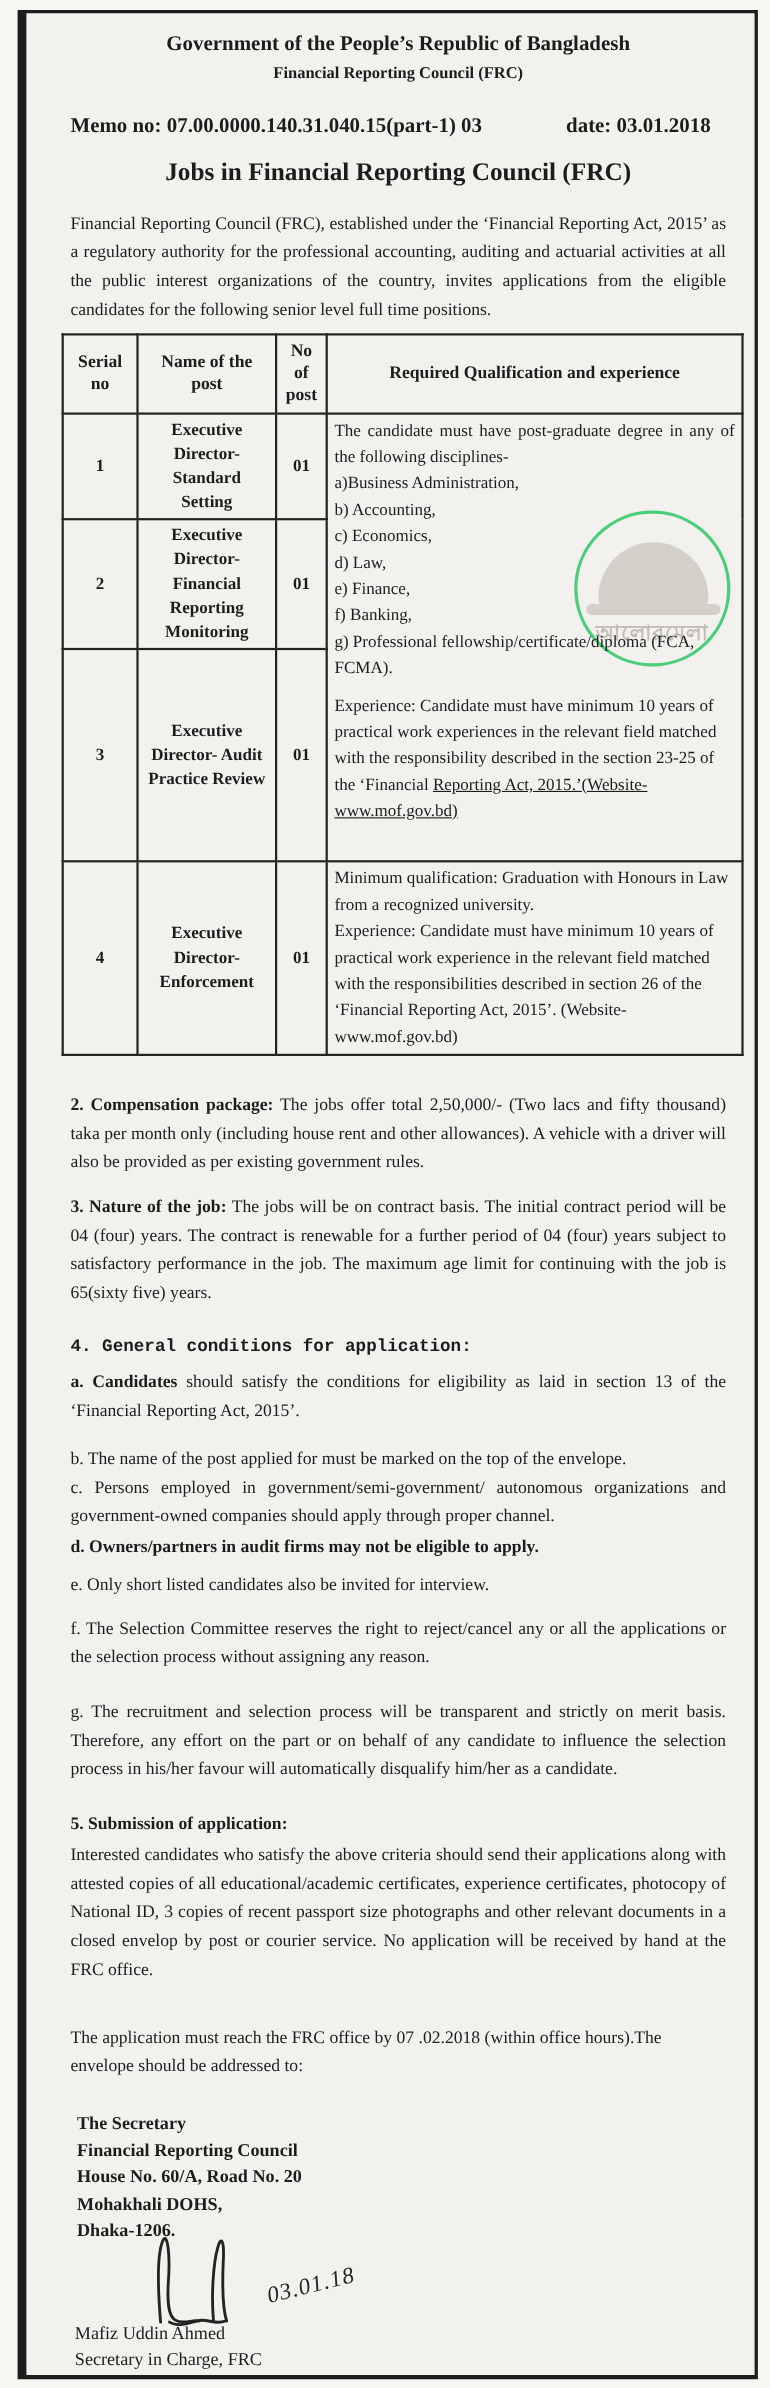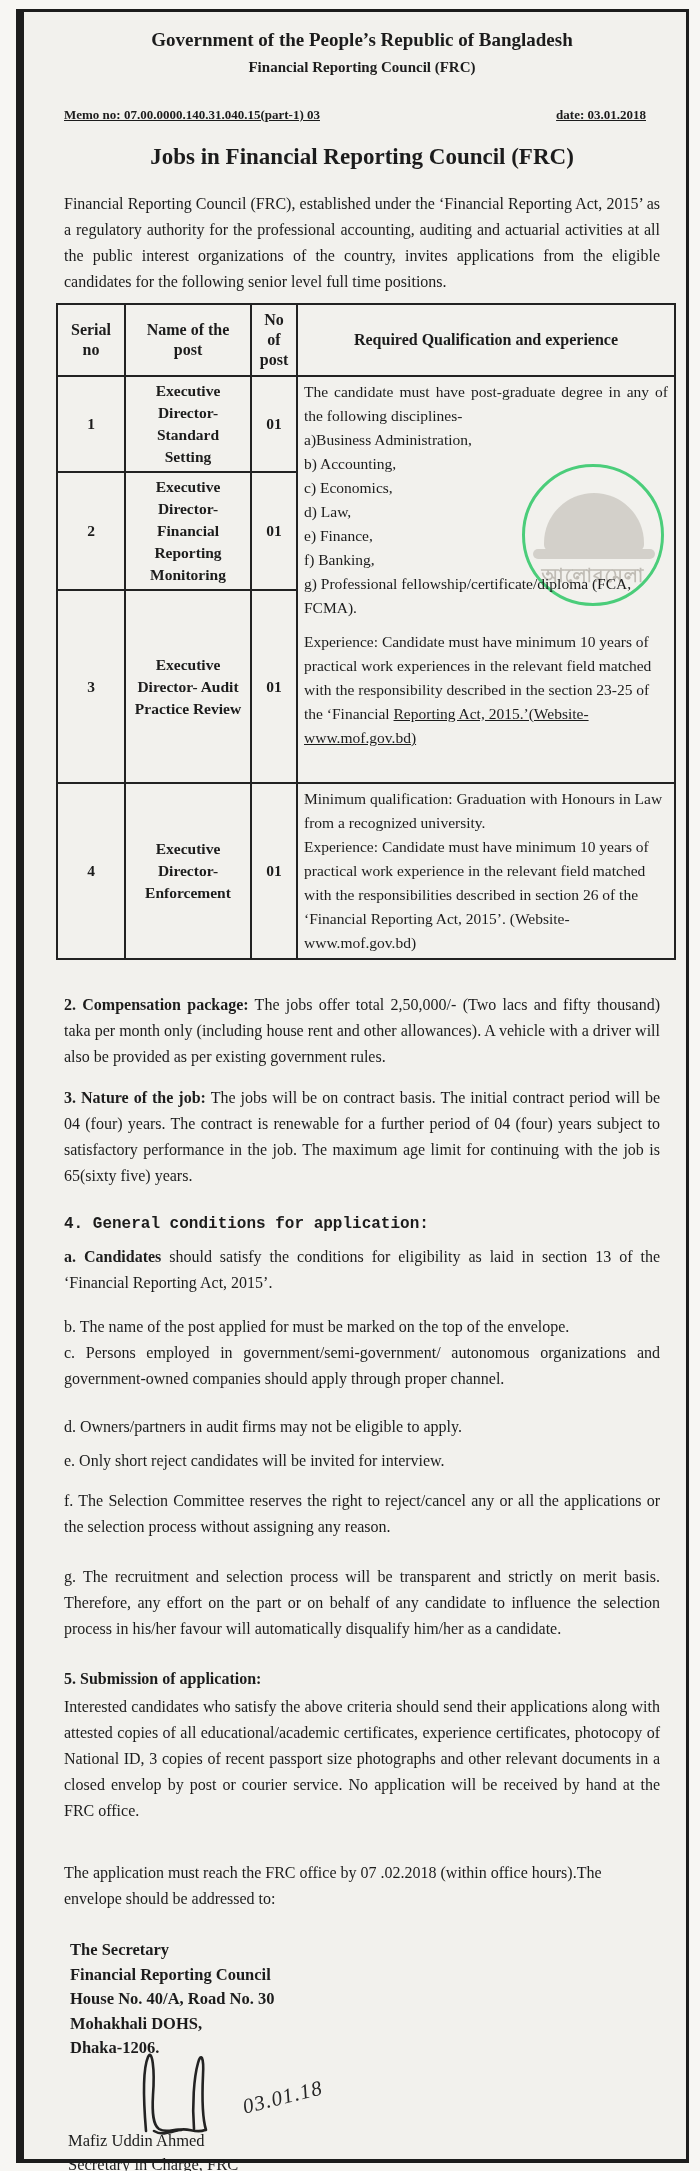--- a/index.html
+++ b/index.html
@@ -36,21 +36,21 @@
   }
   .wm-text {
     position:absolute; left:0; right:0; top:94px; text-align:center;
     font-size:19px; font-weight:bold; color:#b4b0a8; letter-spacing:1px;
   }
 
   
   .h-line1, .h-line2 { text-align:center; font-weight:bold; font-size:19px; line-height:27px; }
   .h-line3 { text-align:center; font-weight:bold; font-size:15px; line-height:23px; margin-top:3px; }
 
-  .memo-row { display:flex; justify-content:space-between; margin-top:26px; font-weight:bold; font-size:13px; line-height:20px;text-decoration:underline; }
+  .memo-row { display:flex; justify-content:space-between; margin-top:26px; font-weight:bold; font-size:19px; line-height:20px; }
   .memo-date { padding-right:14px; }
 
   .doc-title { text-align:center; font-weight:bold; font-size:23px; line-height:32px; margin-top:16px; }
 
   .intro { margin-top:18px; font-size:16px; line-height:26px; text-align:justify; }
 
   
   table.jobs {
     border-collapse:collapse; table-layout:fixed;
     width:calc(100% + 24px); margin-left:-8px; margin-top:8px;
@@ -178,35 +178,35 @@
     <p class="para sec2" style="margin:32px 0 0 0;"><b>2. Compensation package:</b><span> The jobs offer total 2,50,000/- (Two lacs and fifty thousand) taka per month only (including house rent and other allowances). A vehicle with a driver will also be provided as per existing government rules.</span></p>
 
     <p class="para sec3" style="margin:15px 0 0 0;"><b>3. Nature of the job:</b><span> The jobs will be on contract basis. The initial contract period will be 04 (four) years. The contract is renewable for a further period of 04 (four) years subject to satisfactory performance in the job. The maximum age limit for continuing with the job is 65(sixty five) years.</span></p>
 
     <div class="sec-h h4g">4. General conditions for application:</div>
 
     <p class="cond cond-a" style="margin:7px 0 0 0;"><b>a. Candidates</b><span> should satisfy the conditions for eligibility as laid in section 13 of the ‘Financial Reporting Act, 2015’.</span></p>
 
     <p class="cond cond-b" style="margin:18px 0 0 0;">b. The name of the post applied for must be marked on the top of the envelope.</p>
     <p class="cond cond-c" style="margin:0;">c. Persons employed in government/semi-government/ autonomous organizations and government-owned companies should apply through proper channel.</p>
-    <p class="cond cond-d" style="margin:22px 0 0 0;">d. Owners/partners in audit firms may not be eligible to apply.</p>
-    <p class="cond cond-e" style="margin:8px 0 0 0;">e. Only short reject candidates will be invited for interview.</p>
+    <p class="cond cond-d" style="margin:2px 0 0 0;font-weight:bold;">d. Owners/partners in audit firms may not be eligible to apply.</p>
+    <p class="cond cond-e" style="margin:8px 0 0 0;">e. Only short listed candidates also be invited for interview.</p>
     <p class="cond cond-f" style="margin:14px 0 0 0;">f. The Selection Committee reserves the right to reject/cancel any or all the applications or the selection process without assigning any reason.</p>
     <p class="cond cond-g" style="margin:24px 0 0 0;">g. The recruitment and selection process will be transparent and strictly on merit basis. Therefore, any effort on the part or on behalf of any candidate to influence the selection process in his/her favour will automatically disqualify him/her as a candidate.</p>
 
     <div class="sec-h h5s">5. Submission of application:</div>
 
     <p class="para submission" style="margin:2px 0 0 0;">Interested candidates who satisfy the above criteria should send their applications along with attested copies of all educational/academic certificates, experience certificates, photocopy of National ID, 3 copies of recent passport size photographs and other relevant documents in a closed envelop by post or courier service. No application will be received by hand at the FRC office.</p>
 
     <p class="para deadline" style="margin:36px 0 0 0;">The application must reach the FRC office by  07 .02.2018 (within office hours).The envelope should be addressed to:</p>
 
     <div class="address">
       <div>The Secretary</div>
       <div>Financial Reporting Council</div>
-      <div>House No. 40/A, Road No. 30</div>
+      <div>House No. 60/A, Road No. 20</div>
       <div>Mohakhali DOHS,</div>
       <div>Dhaka-1206.</div>
     </div>
 
     <div class="sig-area">
       <svg class="sig-svg" width="130" height="84" viewBox="0 0 130 84">
         <g fill="none" stroke="#232323" stroke-width="2.6" stroke-linecap="round">
           <path d="M22,80 C20,56 18,20 24,6 C28,-3 31,18 29,44 C28,62 29,74 35,78 C43,83 51,77 57,79"></path>
           <path d="M70,78 C68,54 70,26 74,12 C77,1 80,6 79,24 C78,46 78,66 82,79"></path>
           <path d="M30,80 c8,5 17,1 25,-1 c9,-3 16,4 26,0"></path>

